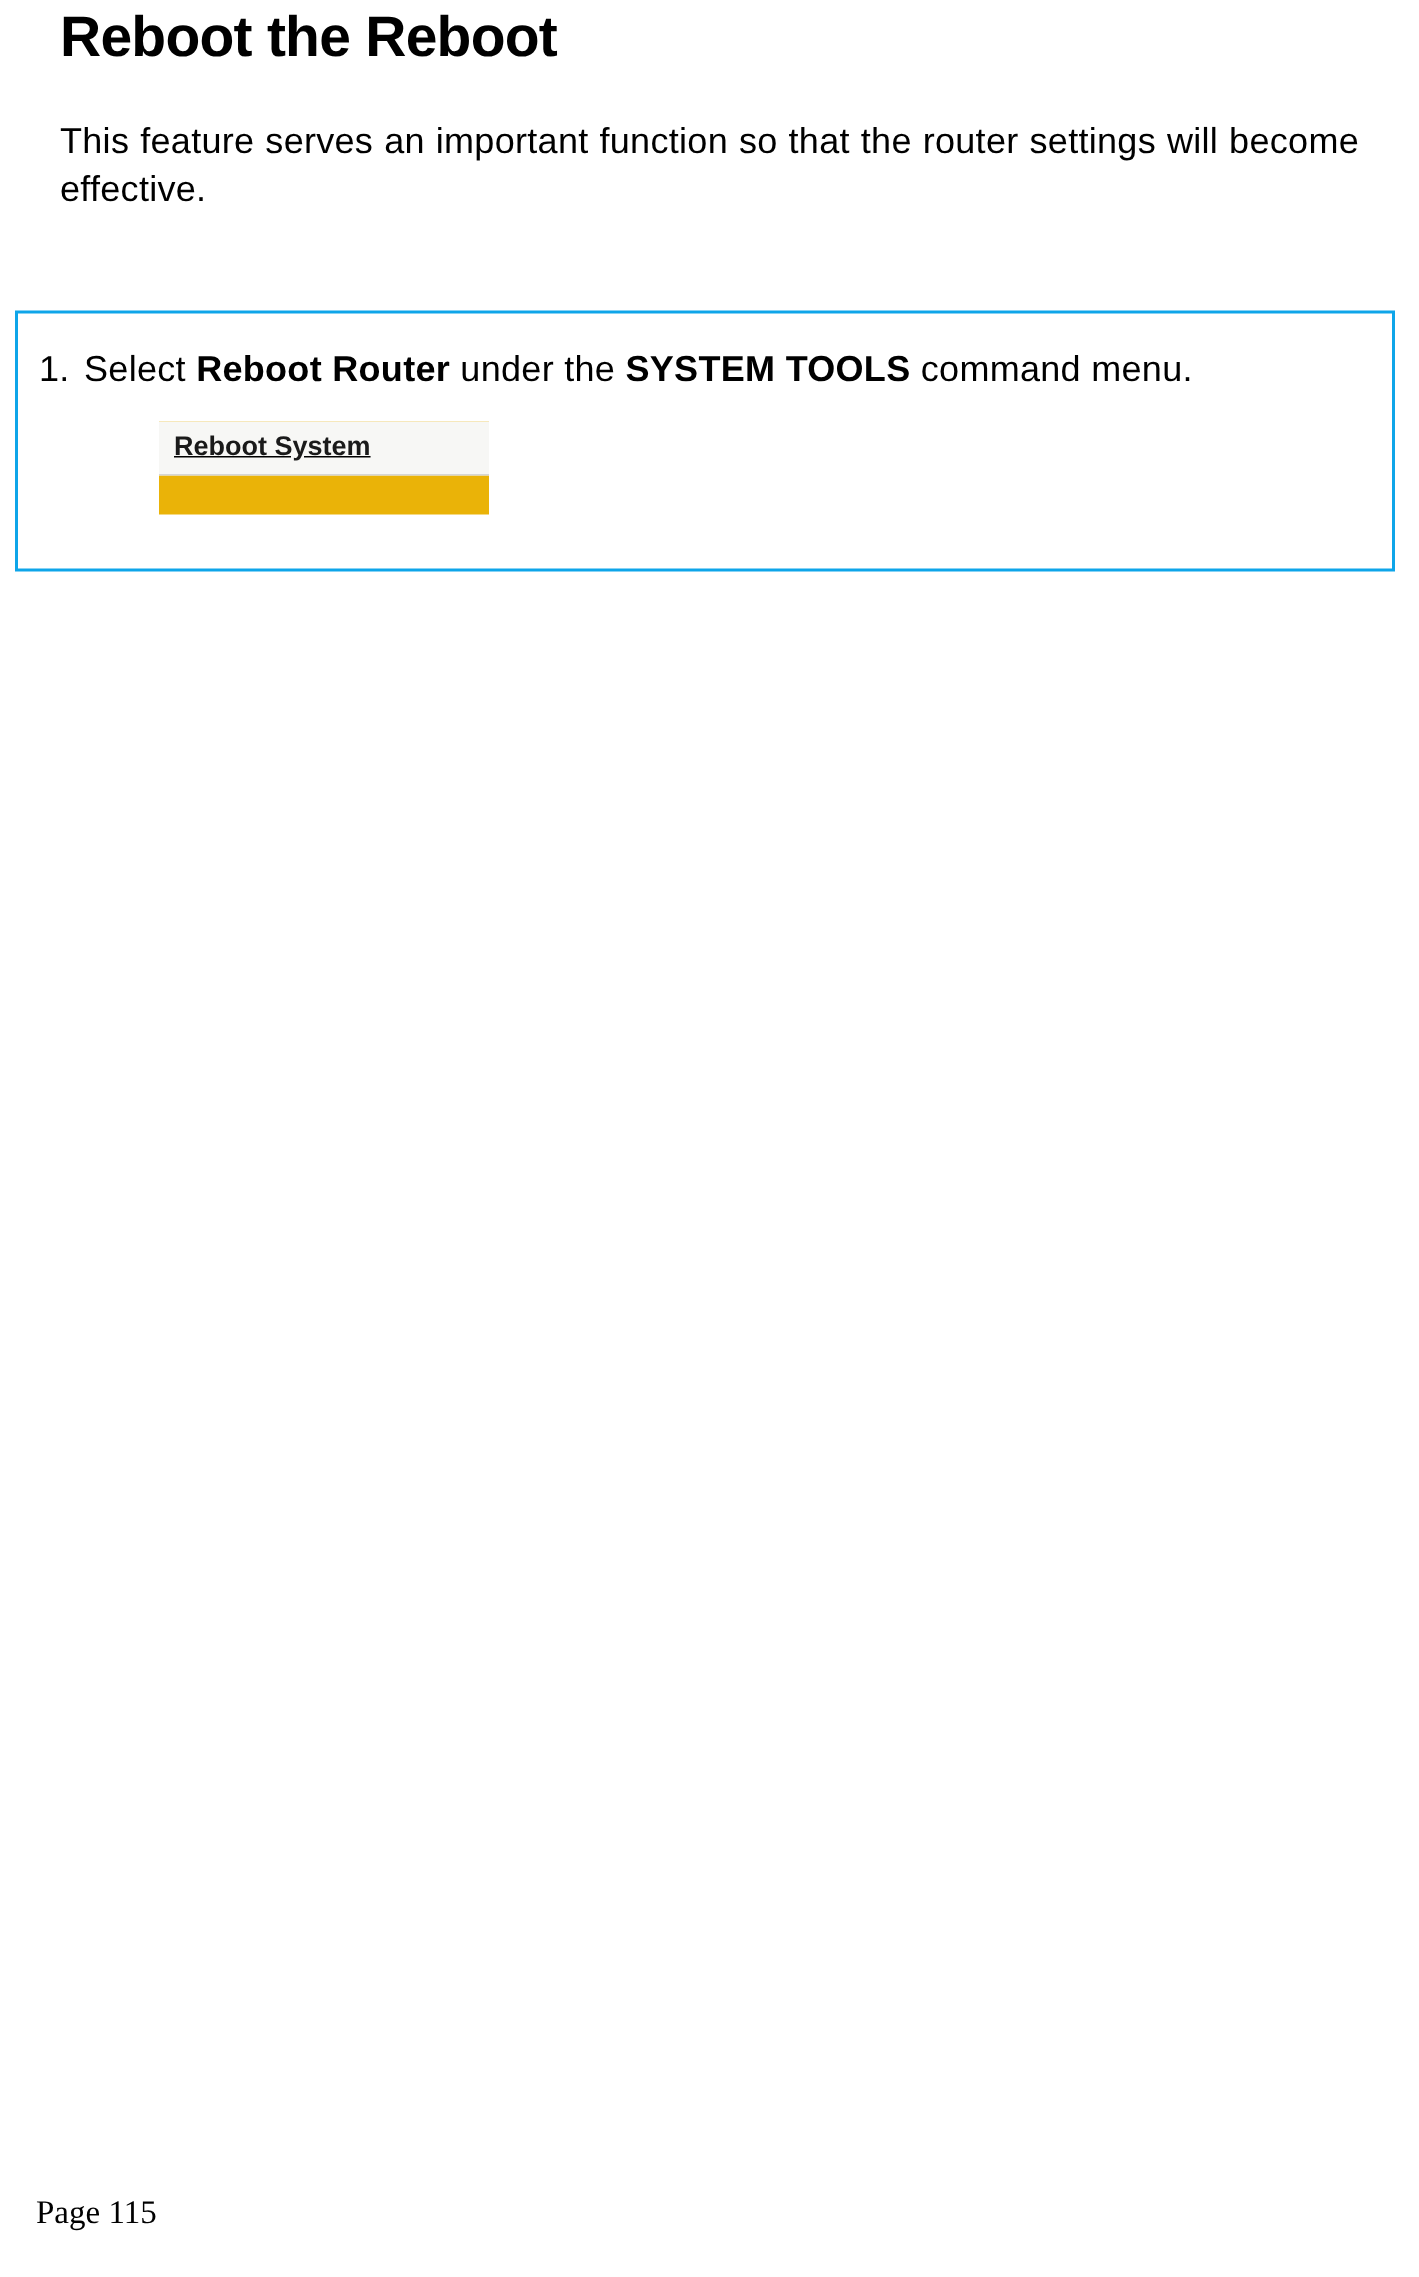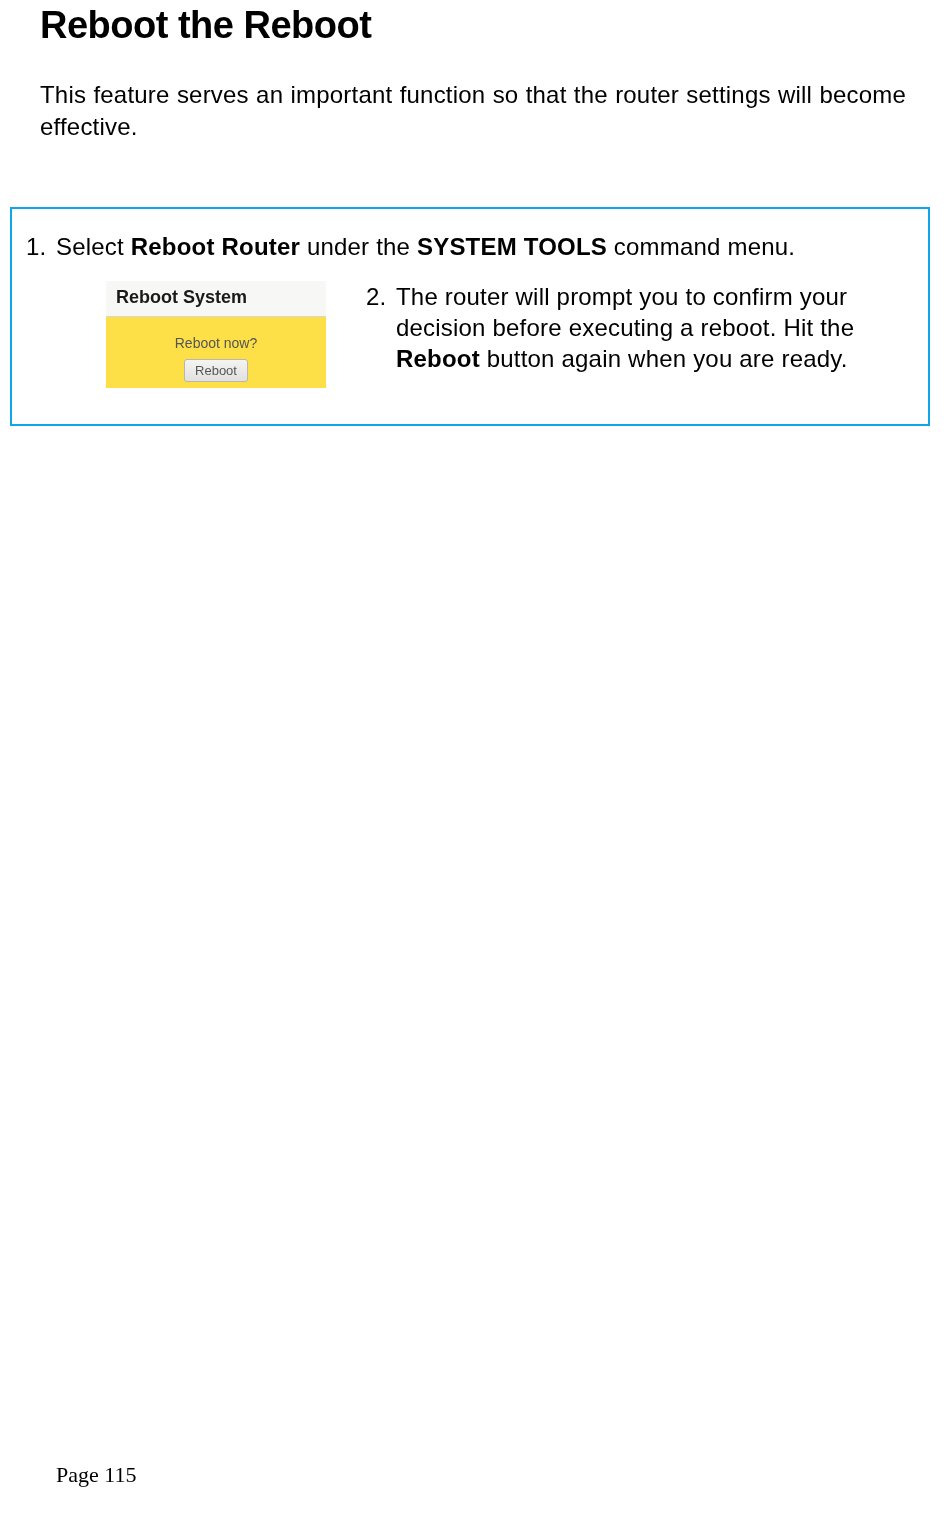--- a/index.html
+++ b/index.html
@@ -47,22 +47,23 @@
     .row2 {
       display: flex;
       gap: 40px;
       align-items: flex-start;
       padding-left: 80px;
     }
     
     .ui-mock {
       width: 220px;
       flex-shrink: 0;
-      background: #fde047;
-      padding-bottom: 6px;
+      background: #eab308;
+      padding-bottom: 26px;
+      text-decoration: underline;
     }
     .ui-mock-header {
       background: #f7f7f5;
       border-bottom: 1px solid #d6d6d4;
       padding: 6px 10px 8px 10px;
       font-family: Verdana, Arial, sans-serif;
       font-weight: bold;
       font-size: 18px;
       color: #1a1a1a;
       filter: blur(0.3px);
@@ -100,21 +101,21 @@
       vertical-align: top;
     }
     .step-2-body {
       display: inline-block;
       width: calc(100% - 40px);
       vertical-align: top;
     }
     .footer {
       position: absolute;
       bottom: 30px;
-      left: 56px;
+      left: 24px;
       font-family: "Times New Roman", serif;
       font-size: 22px;
     }
     b { font-weight: bold; }
   </style>
 </head>
 <body>
 
 <h1>Reboot the Reboot</h1>
 
@@ -123,27 +124,20 @@
 <div class="steps-box">
 
   <div class="step-1">
     <span class="num">1.</span><span>Select </span><b>Reboot Router</b><span> under the </span><b>SYSTEM TOOLS</b><span> command menu.</span>
   </div>
 
   <div class="row2">
 
     <div class="ui-mock">
       <div class="ui-mock-header">Reboot System</div>
-      <div class="ui-mock-body">
-        <div class="ui-mock-question">Reboot now?</div>
-        <div class="ui-mock-button">Reboot</div>
-      </div>
     </div>
 
-    <div class="step-2">
-      <span class="num">2.</span><span class="step-2-body"><span>The router will prompt you to confirm your decision before executing a reboot. Hit the </span><b>Reboot</b><span> button again when you are ready.</span></span>
-    </div>
 
   </div>
 
 </div>
 
 <div class="footer">Page 115</div>
 
 </body></html>

